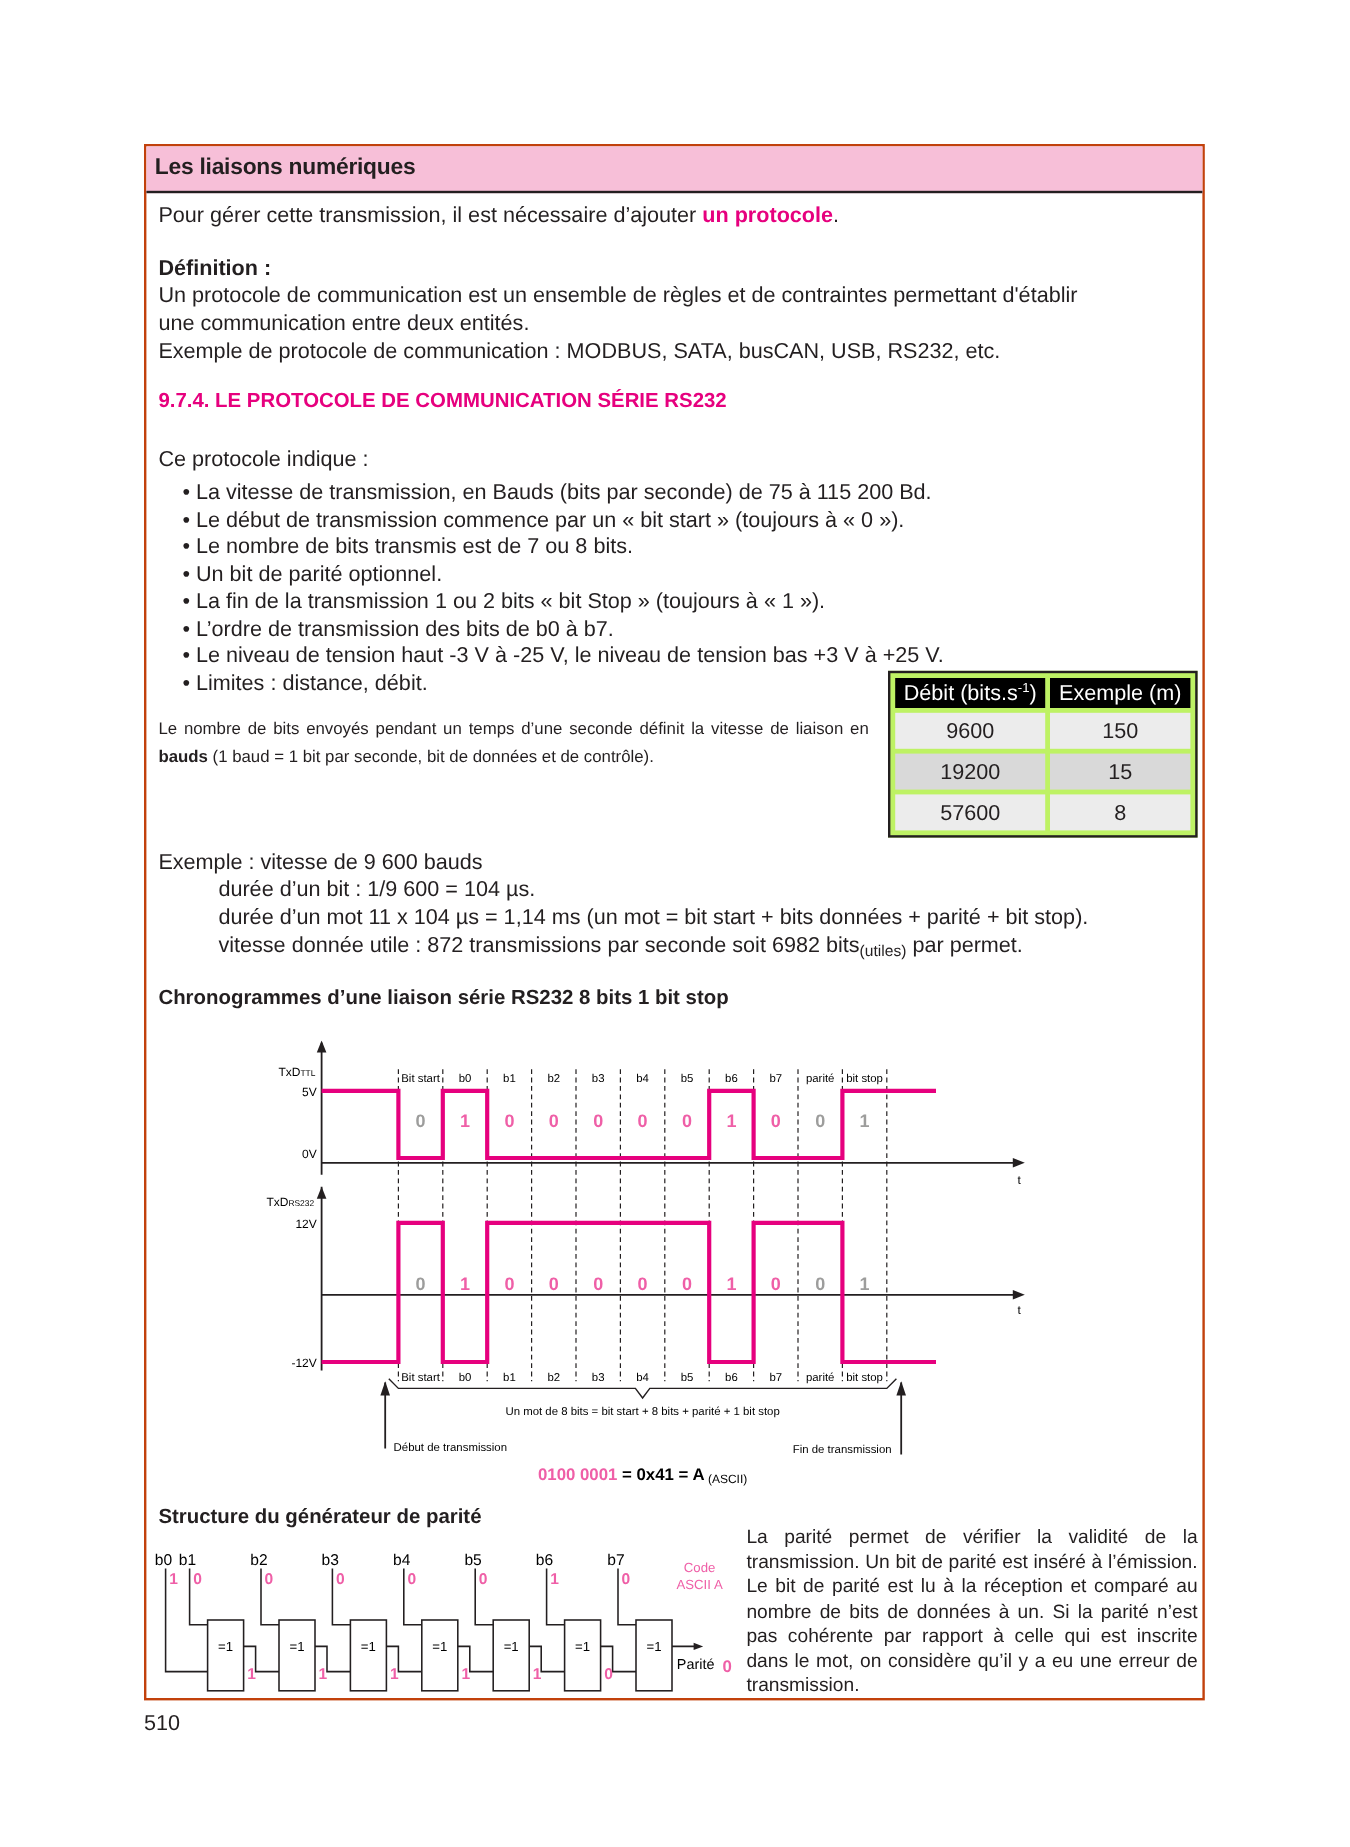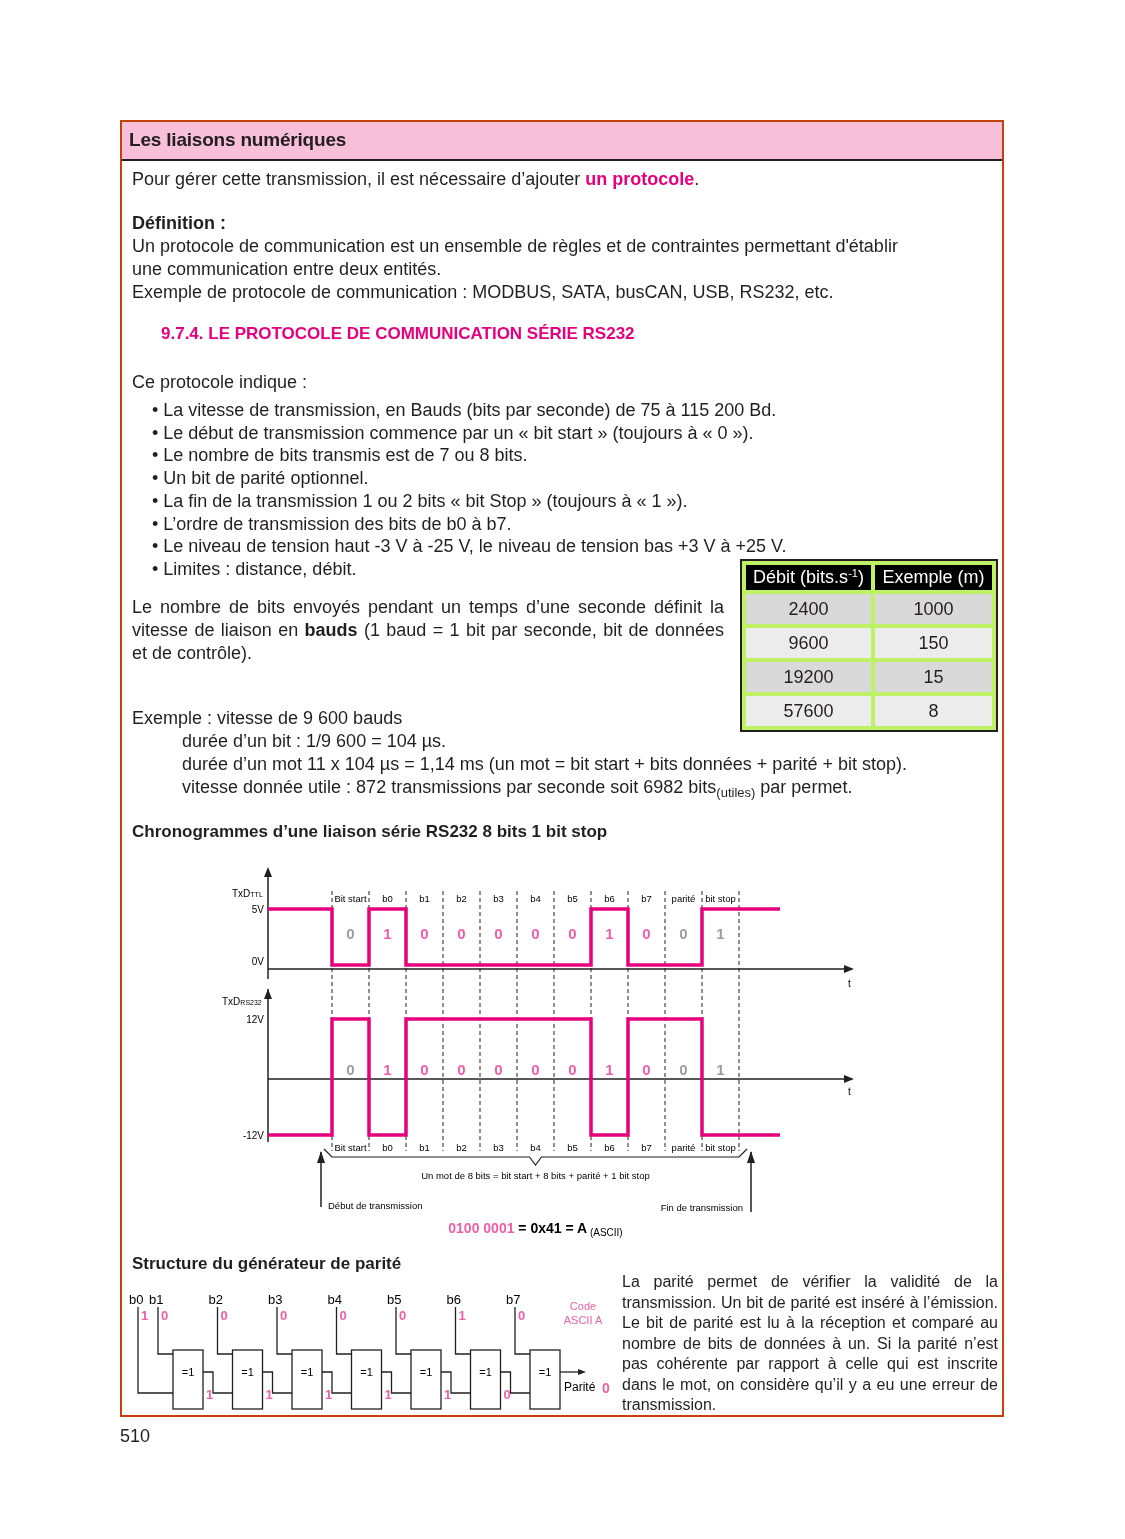--- a/index.html
+++ b/index.html
@@ -3,24 +3,24 @@
 <meta charset="utf-8">
 <style>
   html, body { margin:0; padding:0; background:#ffffff; }
   body { width:1125px; height:1539px; position:relative; font-family:"Liberation Sans", sans-serif; color:#231f20; overflow:hidden; }
   .frame { position:absolute; left:120px; top:120px; width:884px; height:1297px; border:2px solid #c2410c; box-sizing:border-box; }
   .header { position:absolute; left:0; top:0; right:0; height:37px; background:#f7bfd8; border-bottom:2px solid #231f20; }
   .header-title { position:absolute; left:7px; top:7px; font-size:19px; font-weight:bold; letter-spacing:-0.2px; }
   .txt { position:absolute; font-size:18px; line-height:23px; white-space:nowrap; }
   .pink { color:#e6007e; }
   .bold { font-weight:bold; }
-  .section-title { position:absolute; left:10px; top:202px; font-size:17px; font-weight:bold; color:#e6007e;margin-left:29px; }
+  .section-title { position:absolute; left:10px; top:202px; font-size:17px; font-weight:bold; color:#e6007e; }
   .bullets { position:absolute; left:30px; top:277px; font-size:18px; line-height:22.7px; }
   .bullets div { white-space:nowrap; }
-  .para-justify { position:absolute; text-align:justify; font-size:18px; line-height:23px; }
+  .para-justify { position:absolute; text-align:justify; font-size:14px; line-height:23px; }
   table.rates { position:absolute; left:618px; top:437px; border-collapse:separate; border-spacing:4px; border:2px solid #231f20; background:#bef264; }
   table.rates th { background:#000; color:#fff; font-weight:normal; font-size:18px; height:25px; padding:0 6px; }
   table.rates td { text-align:center; font-size:18px; height:28px; }
   table.rates tr.odd td { background:#d9d9d9; }
   table.rates tr.even td { background:#ececec; }
   .sub { font-size:13px; vertical-align:-4px; }
   .sup { font-size:11px; vertical-align:6px; }
   .parity-para { position:absolute; left:500px; top:1150px; width:376px; text-align:justify; font-size:16px; line-height:20.5px; }
   .page-number { position:absolute; left:120px; top:1426px; font-size:18px; }
   svg text { font-family:"Liberation Sans", sans-serif; }
@@ -57,24 +57,20 @@
   <div class="para-justify" style="left:10px;top:474px;width:592px;"><span>Le nombre de bits envoyés pendant un temps d’une seconde définit la vitesse de liaison en </span><b>bauds</b><span> (1 baud = 1 bit par seconde, bit de données et de contrôle).</span></div>
 
   <table class="rates">
     <thead>
       <tr>
         <th style="width:113px;"><span>Débit (bits.s</span><span class="sup">-1</span><span>)</span></th>
         <th style="width:105px;">Exemple (m)</th>
       </tr>
     </thead>
     <tbody>
-      <tr class="odd">
-          <td>2400</td>
-          <td>1000</td>
-        </tr>
       <tr class="even">
           <td>9600</td>
           <td>150</td>
         </tr>
       <tr class="odd">
           <td>19200</td>
           <td>15</td>
         </tr>
       <tr class="even">
           <td>57600</td>

